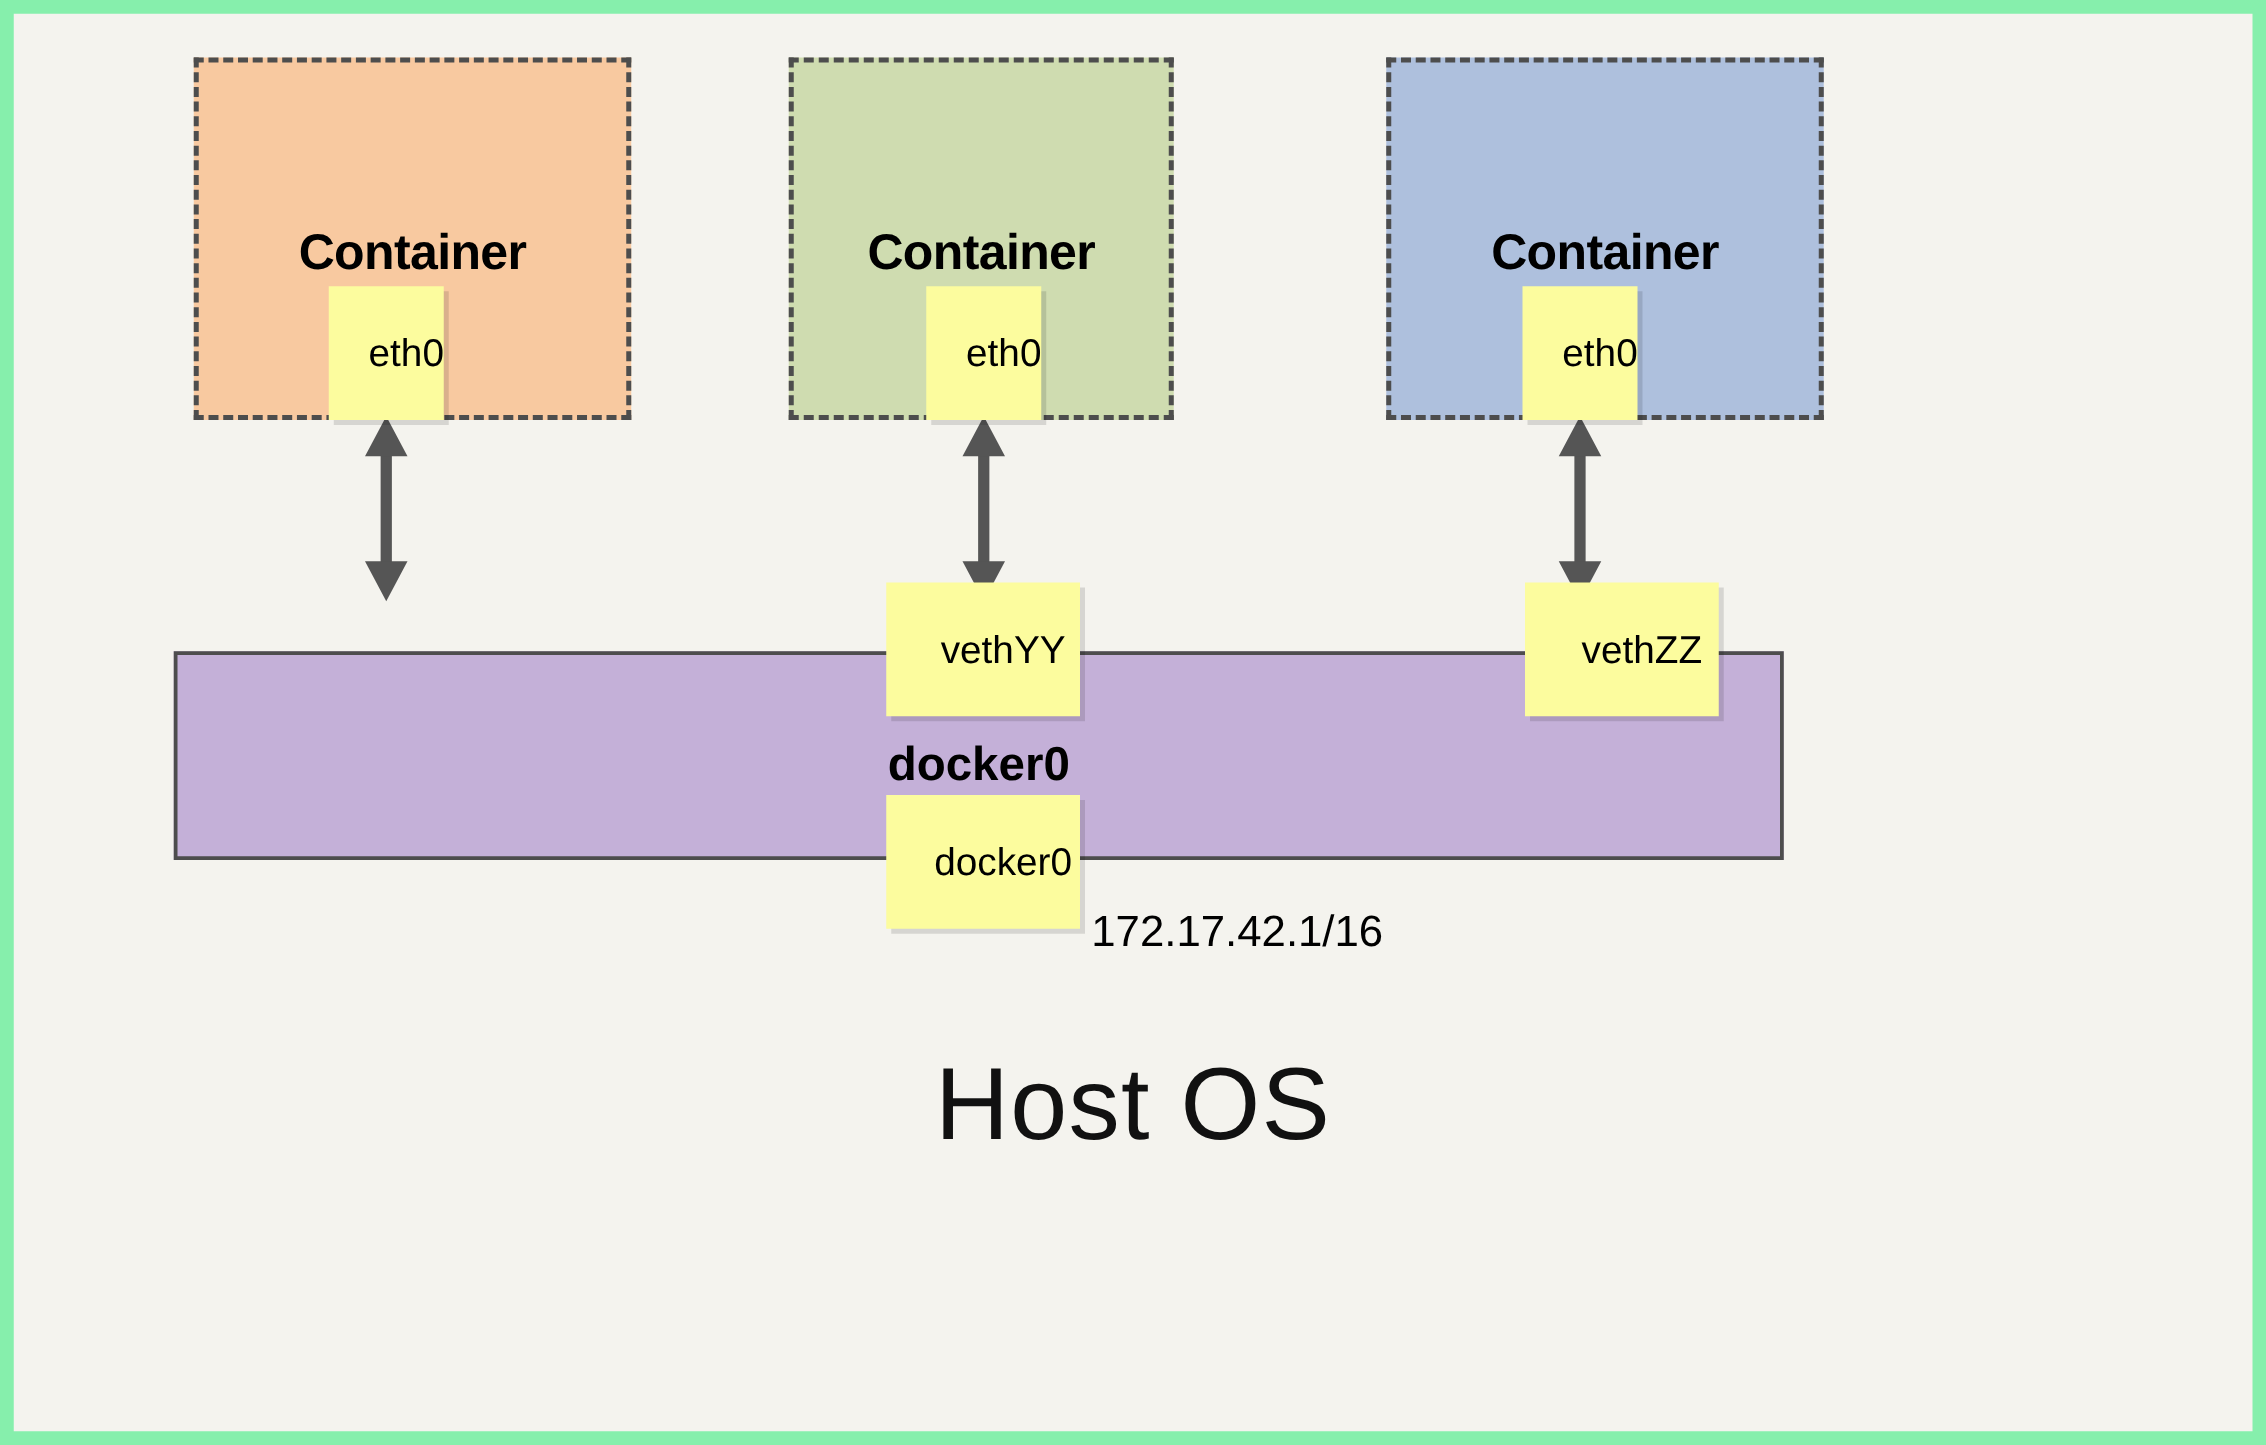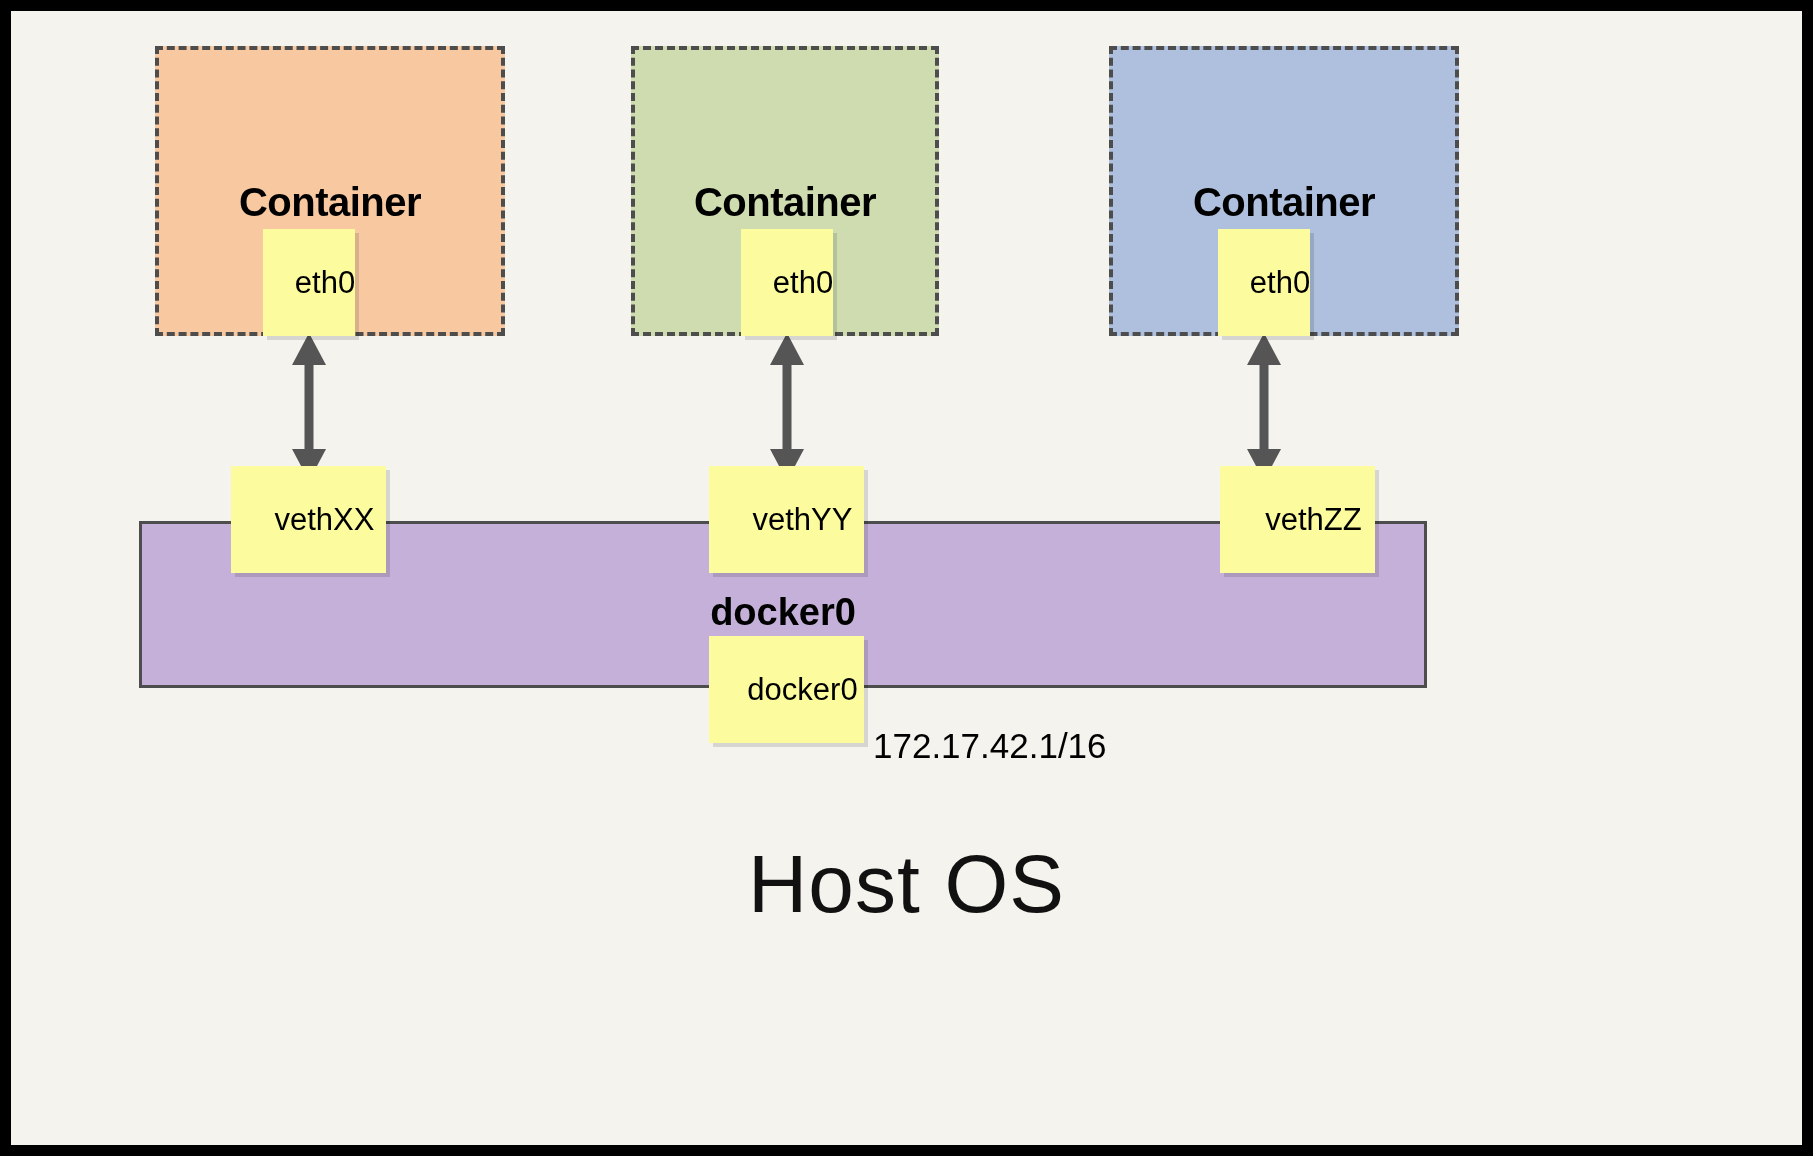--- a/index.html
+++ b/index.html
@@ -5,21 +5,21 @@
 <style>
   html, body {
     margin: 0;
     padding: 0;
     background: #ffffff;
   }
   #stage {
     position: relative;
     width: 1813px;
     height: 1156px;
-    background: #000000;
+    background: #86efac;
     overflow: hidden;
     font-family: "Liberation Sans", sans-serif;
   }
   
   #canvas {
     position: absolute;
     left: 11px;
     top: 11px;
     width: 1791px;
     height: 1134px;
@@ -141,21 +141,20 @@
     <svg class="arrow-svg" style="left:1230px; top:322px;" width="46" height="148" viewBox="0 0 46 148">
       <line x1="23" y1="26" x2="23" y2="122" stroke="#555555" stroke-width="9"></line>
       <polygon points="23,0 6,32 40,32" fill="#555555"></polygon>
       <polygon points="23,148 6,116 40,116" fill="#555555"></polygon>
     </svg>
 
     <div id="bridge-bar" style="left:128px; top:510px; width:1288px; height:167px;"></div>
 
     <div id="bridge-label" style="top:580px; left:128px; width:1288px;">docker0</div>
 
-    <div class="chip" style="left:220px; top:455px; width:155px; height:107px;">vethXX</div>
 
     <div class="chip" style="left:698px; top:455px; width:155px; height:107px;">vethYY</div>
 
     <div class="chip" style="left:1175px; top:455px; width:155px; height:107px;margin-left:34px;">vethZZ</div>
 
     <div class="chip" style="left:698px; top:625px; width:155px; height:107px;">docker0</div>
 
     <div id="ip-label" style="left:862px; top:715px;">172.17.42.1/16</div>
 
     <div id="host-os-label" style="top:826px;">Host OS</div>

